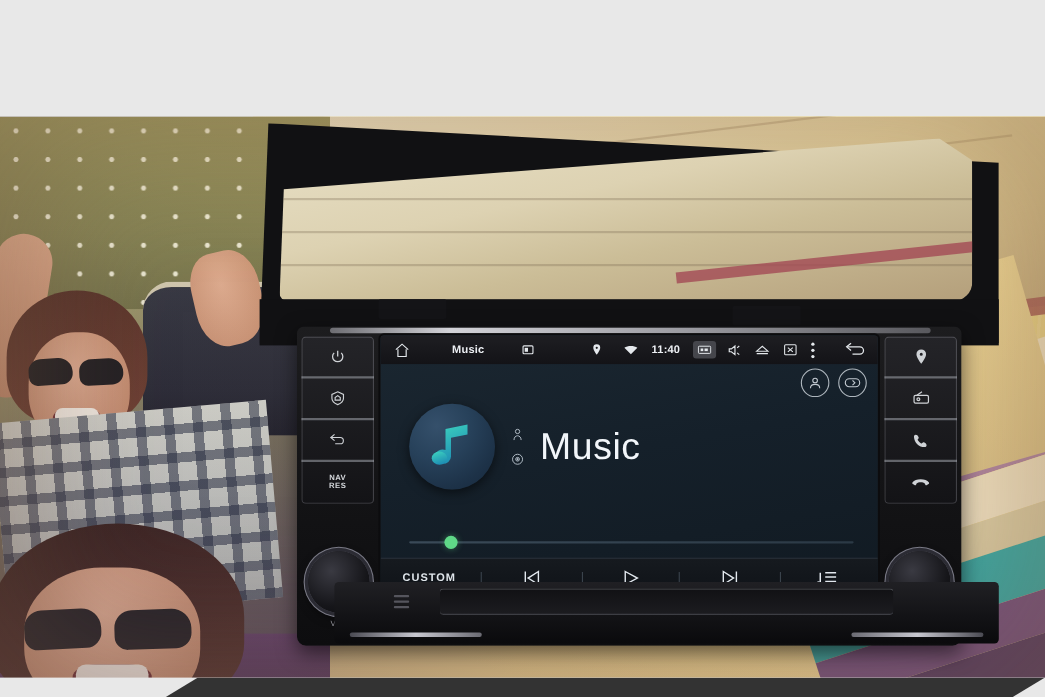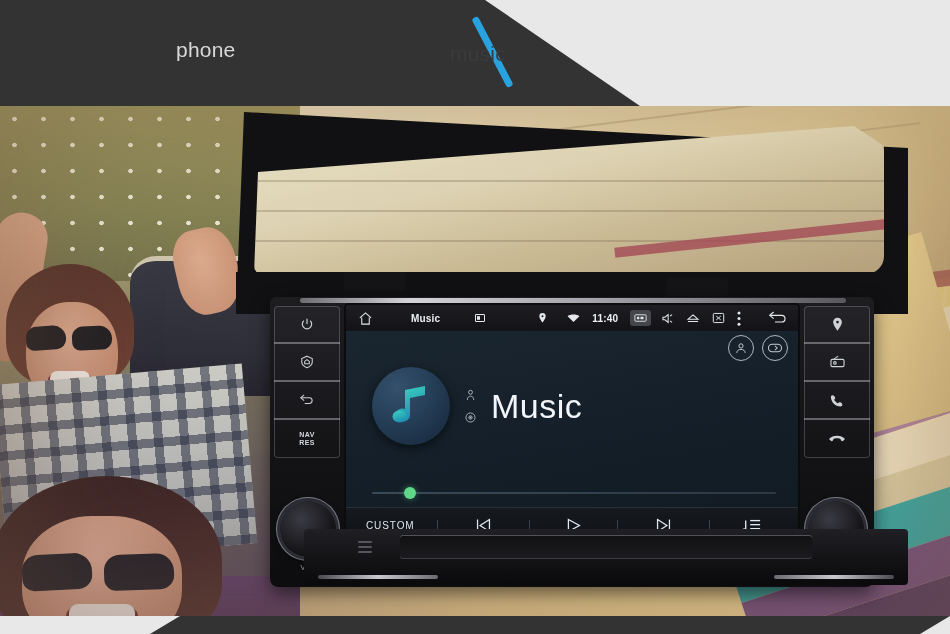--- a/index.html
+++ b/index.html
@@ -199,21 +199,21 @@
 
   .seekwrap { position:absolute; left:26px; right:22px; top:182px; height:12px; }
   .seektrack { position:absolute; left:0; right:0; top:5px; height:2px;
     background:linear-gradient(90deg,#3a4a58,#2b3945); border-radius:2px; }
   .seekdot { position:absolute; top:0; width:12px; height:12px; border-radius:50%;
     background:#5fd887; box-shadow:0 0 6px rgba(95,216,135,.45); }
 
   .ctrlbar { position:absolute; left:0; bottom:0; width:452px; height:36px;
     background:linear-gradient(180deg,#161a1f,#0e1217);
     border-top:1px solid #2a3038; display:flex; align-items:center; }
-  .ctrl-custom { font-size:10px; font-weight:normal; color:#dfe5ea; letter-spacing:.9px; }
+  .ctrl-custom { font-size:10px; font-weight:bold; color:#dfe5ea; letter-spacing:.9px; }
   .ctrl-ic { color:#e2e8ee; display:flex; align-items:center; justify-content:center; }
   .ctrl-sep { width:1px; height:11px; background:#3a434c; }
 
   
   .disc { position:absolute; left:34px; bottom:2px; width:604px; height:56px;
     background:linear-gradient(180deg,#202024,#121215 60%,#0a0a0c);
     border-radius:4px; }
   .disc-slot { position:absolute; left:96px; top:6px; width:412px; height:24px;
     background:linear-gradient(180deg,#111114,#1c1c20); border-radius:3px;
     box-shadow: inset 0 1px 0 rgba(200,205,215,.35), inset 0 -1px 0 rgba(160,165,175,.25); }
@@ -232,26 +232,20 @@
   
   .bottom { position:absolute; left:0; bottom:0; width:950px; height:18px; background:#e8e8e8; }
   .bottom-dark { position:absolute; left:0; bottom:0; width:950px; height:18px; background:#333333;
     clip-path: polygon(180px 0, 950px 0, 920px 18px, 150px 18px); }
 </style>
 </head>
 <body>
 
 <div class="stage">
 
-  <div class="banner">
-    <div class="banner-dark"></div>
-    <div class="banner-accent"></div>
-    <div class="tab-phone">phone</div>
-    <div class="tab-music">music</div>
-  </div>
 
   <div class="photo">
     <div class="photo-base"></div>
     <div class="field"></div>
     <div class="field-dots"></div>
     <div class="sweep">
       <i class="sweep-line" style="top:54px;width:100%"></i>
       <i class="sweep-line" style="top:92px;width:92%"></i>
       <i class="sweep-line" style="top:140px;width:80%"></i>
     </div>

